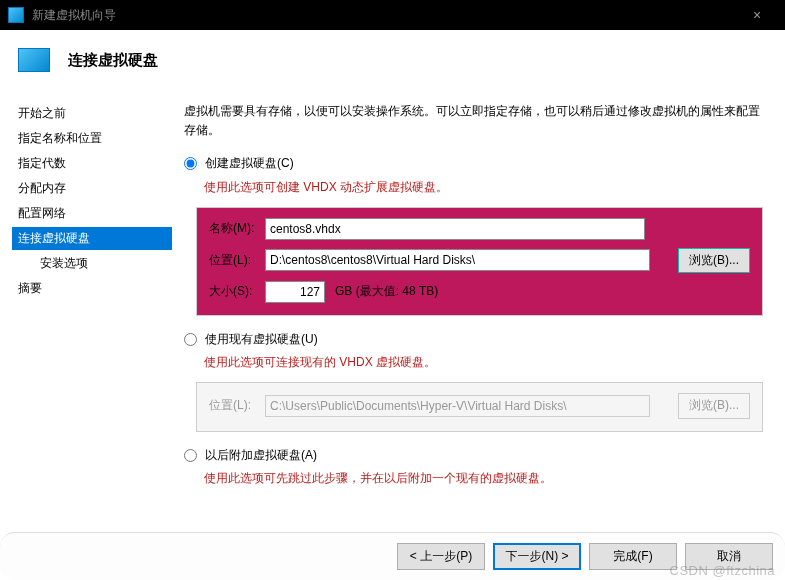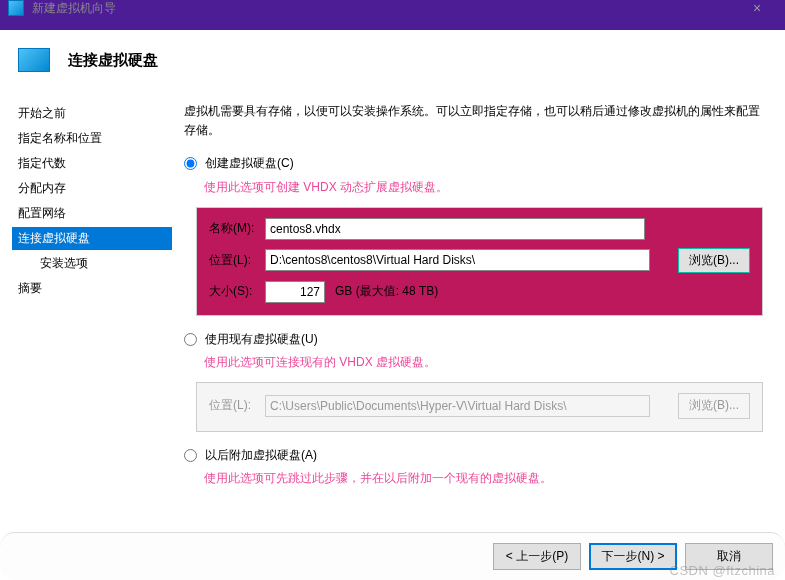--- a/index.html
+++ b/index.html
@@ -10,23 +10,23 @@
     background: #fff;
     color: #000;
     width: 785px;
     height: 580px;
     overflow: hidden;
     position: relative;
   }
   .titlebar {
     height: 30px;
     display: flex;
-    align-items: flex-start;
+    align-items: center;
     padding: 0 8px;
-    background: #4c1d95;
+    background: #000000;
     color: #888;
   }
   .titlebar .icon-box {
     width: 16px; height: 16px;
     background: linear-gradient(135deg,#4fc3f7,#0288d1);
     border: 1px solid #0277bd;
     margin-right: 8px;
   }
   .titlebar .title { flex: 1; }
   .titlebar .close {
@@ -76,21 +76,21 @@
   }
   .content {
     flex: 1;
     padding: 10px 22px 0 12px;
     line-height: 1.6;
   }
   .intro { margin-bottom: 14px; }
   .opt-row { display:flex; align-items:center; margin-top:8px; }
   .opt-row input[type=radio] { margin:0 8px 0 0; }
   .opt-label { }
-  .opt-desc { margin: 4px 0 10px 20px; color:#ec4899; }
+  .opt-desc { margin: 4px 0 10px 20px; color:#b91c1c; }
   .form-block {
     margin: 0 0 14px 12px;
     border: 1px solid #ccc;
     background: #be185d;
     padding: 10px 12px 12px 12px;
   }
   .form-block.disabled {
     background: #f5f5f5;
     color: #999;
   }
@@ -234,16 +234,17 @@
       <input type="radio" name="vhd" style="">
       <span class="opt-label">以后附加虚拟硬盘(A)</span>
     </div>
     <div class="opt-desc">使用此选项可先跳过此步骤，并在以后附加一个现有的虚拟硬盘。</div>
   </div>
 </div>
 
 <div class="footer">
   <div class="btn">&lt; 上一步(P)</div>
   <div class="btn default">下一步(N) &gt;</div>
+  <div class="btn">完成(F)</div>
   <div class="btn">取消</div>
 </div>
 
 <div class="watermark">CSDN @ftzchina</div>
 
 </body></html>

